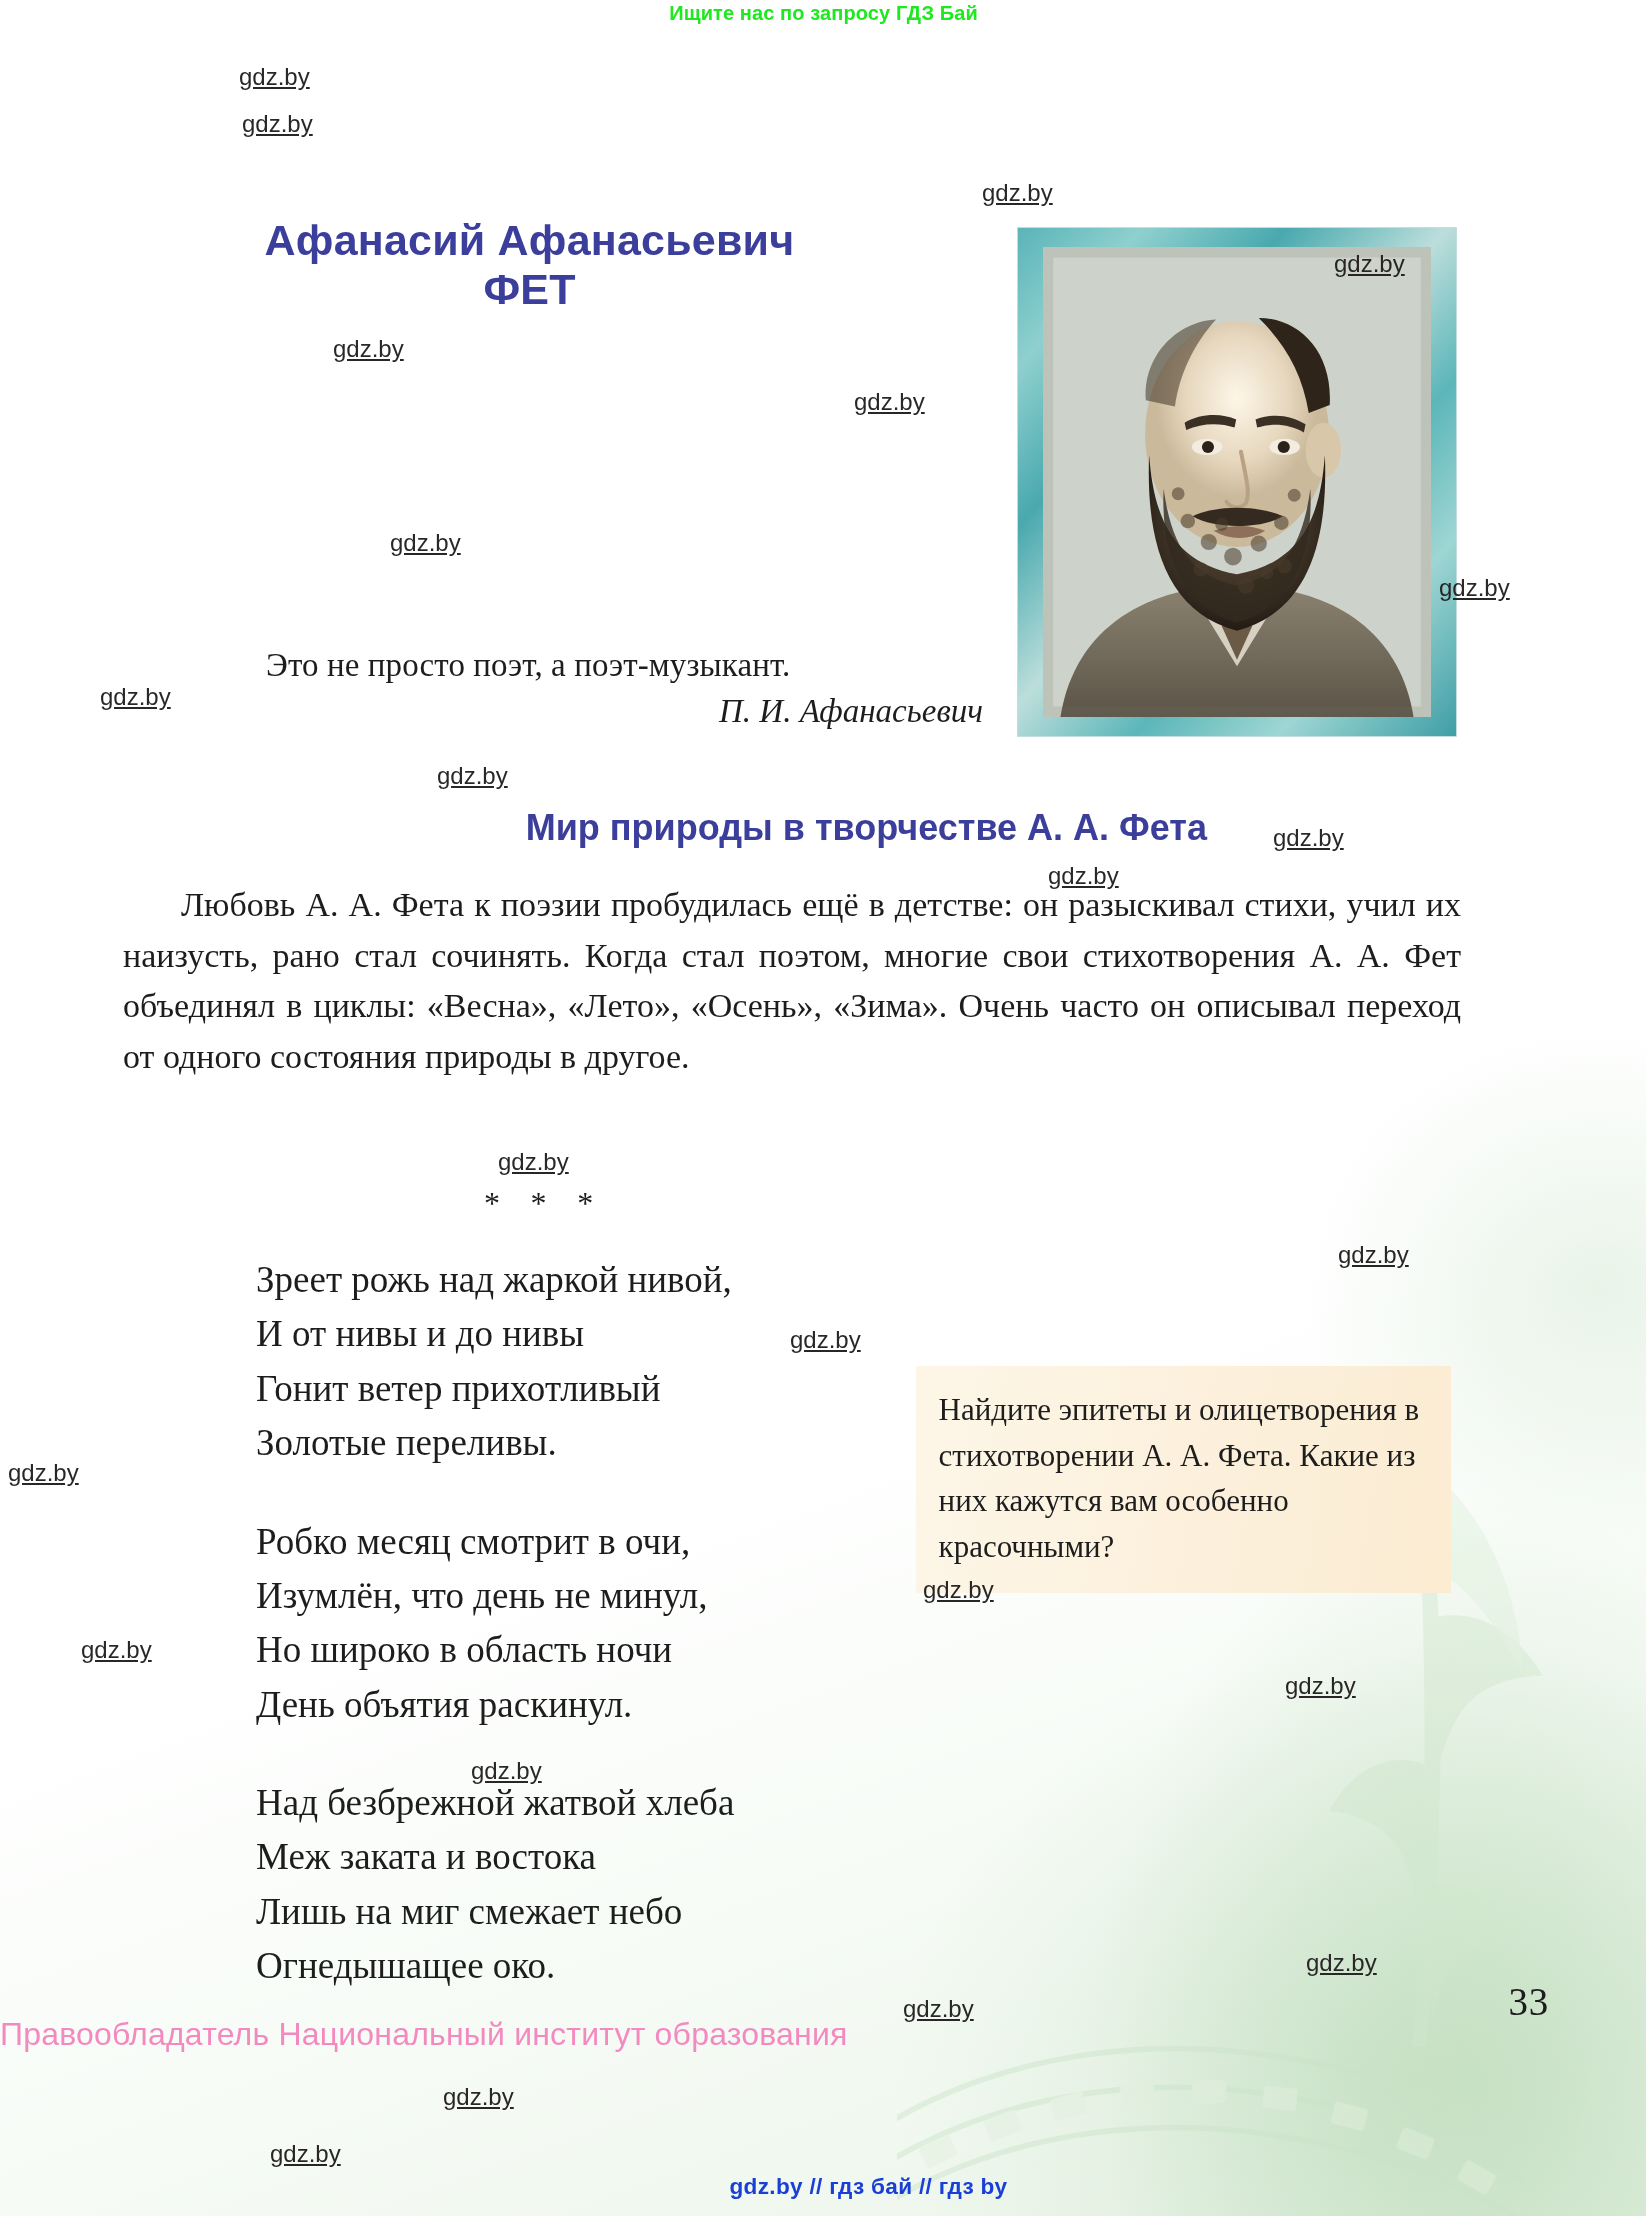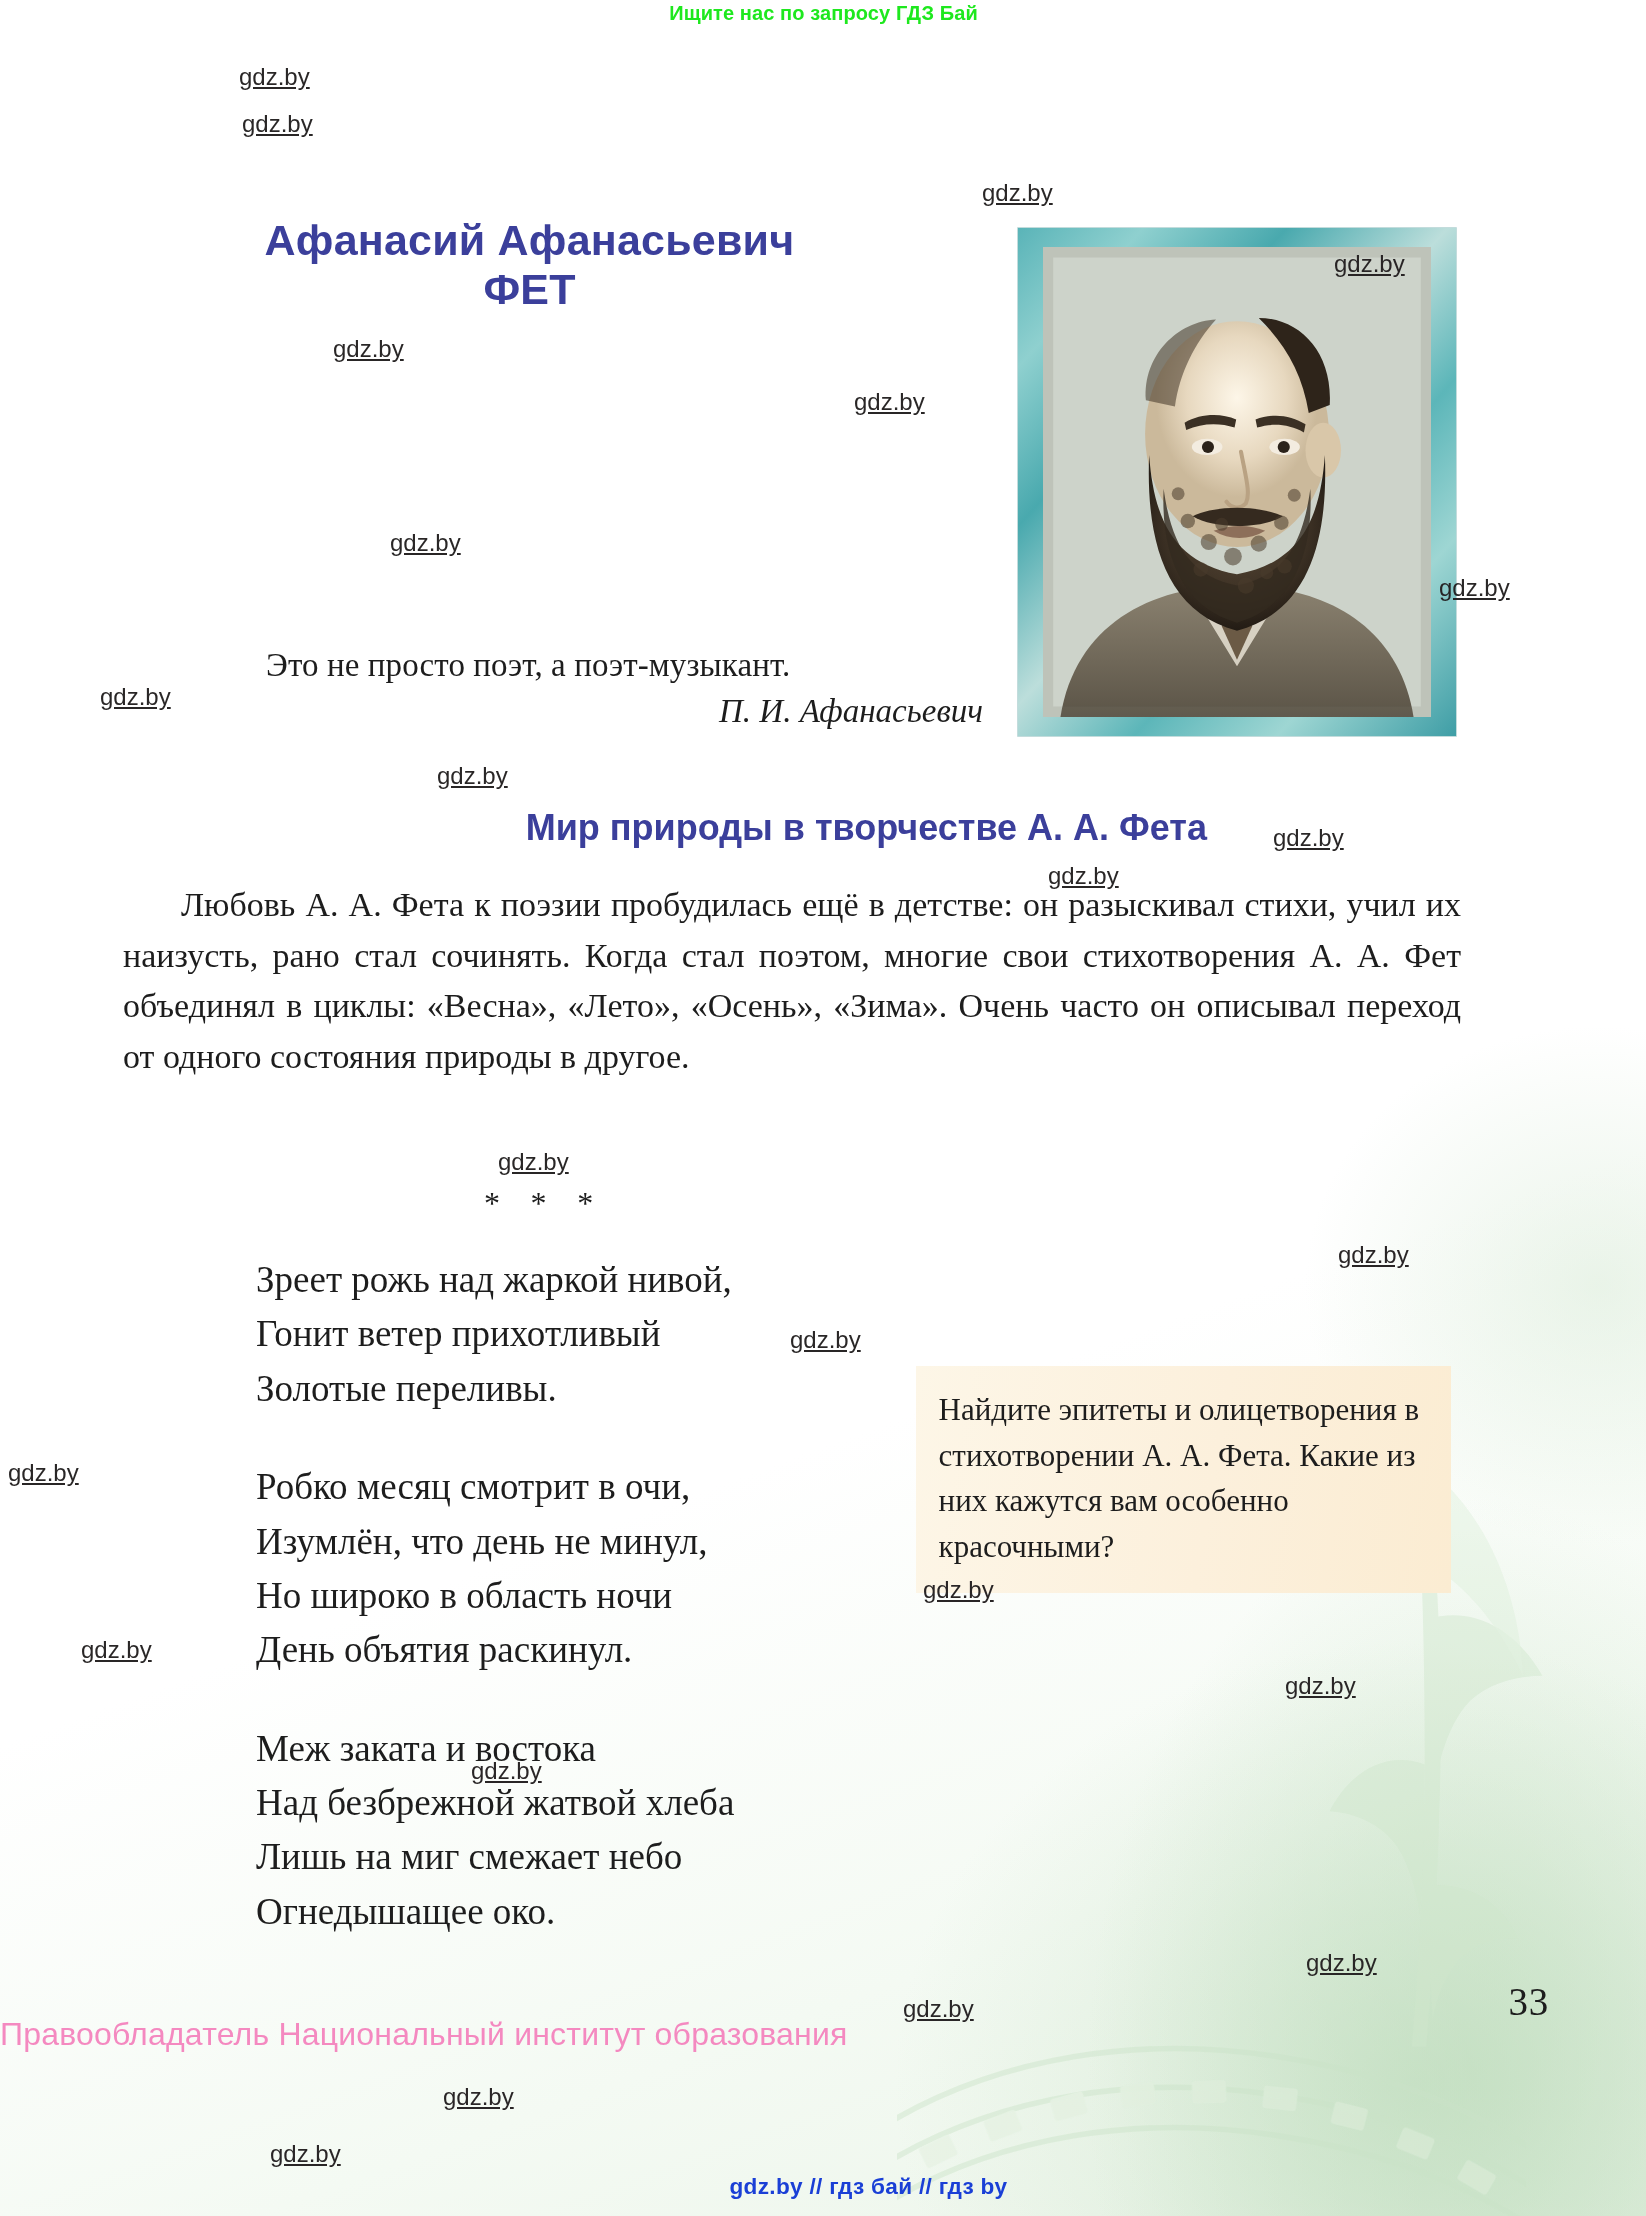--- a/index.html
+++ b/index.html
@@ -345,32 +345,33 @@
 
   <div id="section-heading">Мир природы в творчестве А. А. Фета</div>
 
   <div id="intro-paragraph">Любовь А. А. Фета к поэзии пробудилась ещё в детстве: он разыскивал стихи, учил их наизусть, рано стал сочинять. Когда стал поэтом, многие свои стихотворения А. А. Фет объединял в циклы: «Весна», «Лето», «Осень», «Зима». Очень часто он описывал переход от одного состояния природы в другое.</div>
 
   <div id="poem-sep">* * *</div>
 
   <div id="poem">
     <div class="stanza">
       <div class="verse-line">Зреет рожь над жаркой нивой,</div>
+      <div class="verse-line">И от нивы и до нивы</div>
       <div class="verse-line">Гонит ветер прихотливый</div>
       <div class="verse-line">Золотые переливы.</div>
     </div>
     <div class="stanza">
       <div class="verse-line">Робко месяц смотрит в очи,</div>
       <div class="verse-line">Изумлён, что день не минул,</div>
       <div class="verse-line">Но широко в область ночи</div>
       <div class="verse-line">День объятия раскинул.</div>
     </div>
     <div class="stanza">
+      <div class="verse-line">Над безбрежной жатвой хлеба</div>
       <div class="verse-line">Меж заката и востока</div>
-      <div class="verse-line">Над безбрежной жатвой хлеба</div>
       <div class="verse-line">Лишь на миг смежает небо</div>
       <div class="verse-line">Огнедышащее око.</div>
     </div>
   </div>
 
   <div id="question-box">
     <div id="question-text">Найдите эпитеты и олицетворения в стихотворении А. А. Фета. Какие из них кажутся вам особенно красочными?</div>
   </div>
 
   <div id="page-number">33</div>

